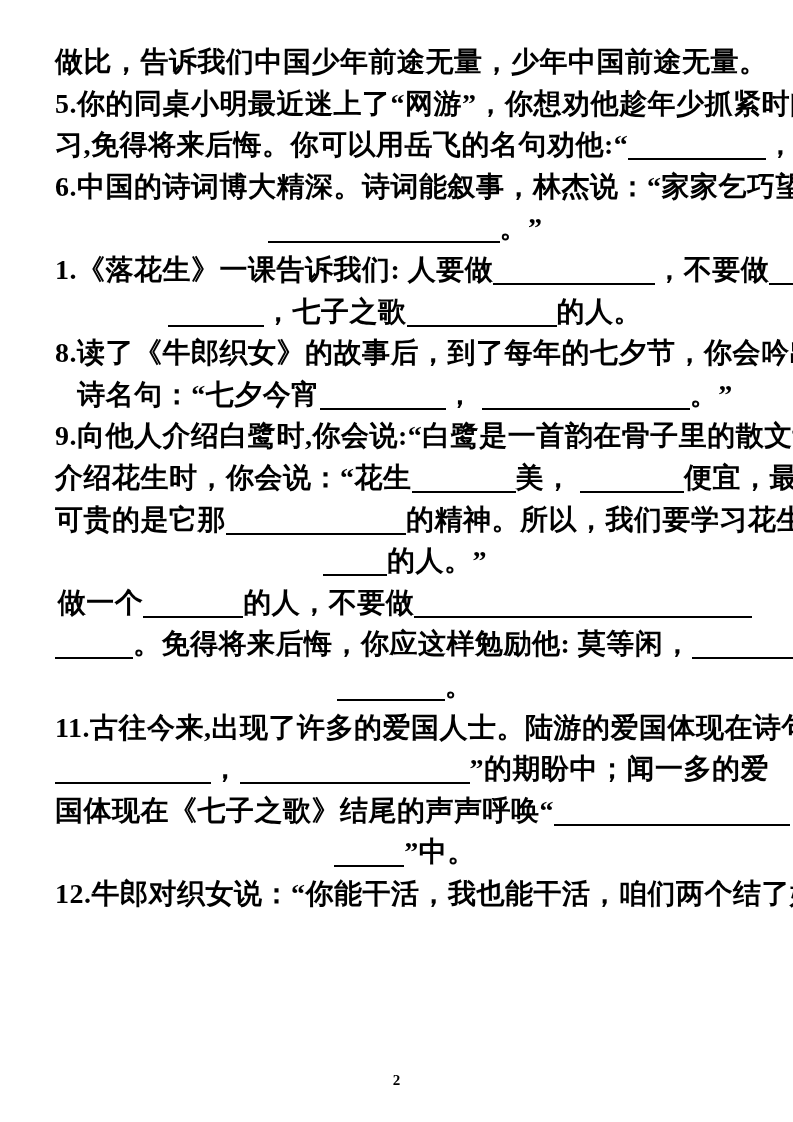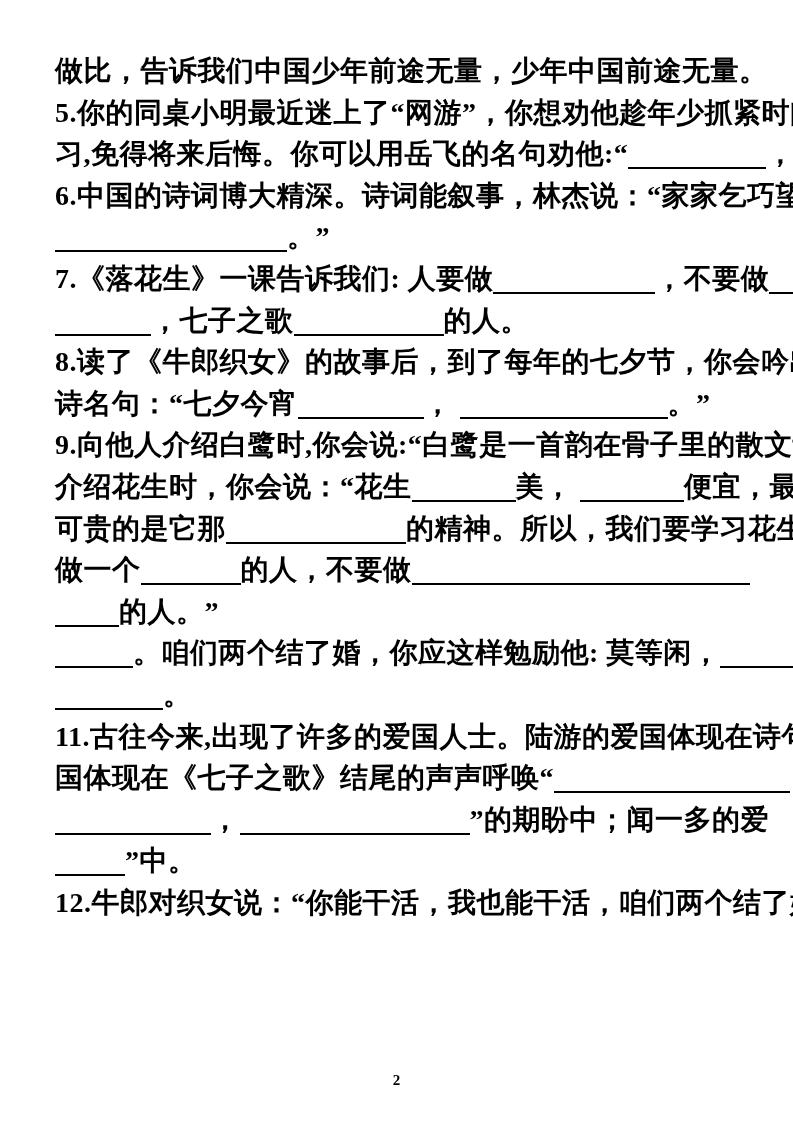--- a/index.html
+++ b/index.html
@@ -11,23 +11,24 @@
     position: relative;
     width: 793px;
     height: 1122px;
     background: #ffffff;
     overflow: hidden;
     font-family: "Liberation Serif", "DejaVu Serif", serif;
     color: #000000;
   }
   .doc {
     position: absolute;
-    top: 50px;
+    top: 41px;
     left: 55px;
     width: 700px;
+    text-align: center;
   }
   .line {
     margin: 0;
     font-size: 28px;
     font-weight: 600;
     line-height: 41.6px;
     white-space: nowrap;
     letter-spacing: 0.5px;
   }
   .blank {
@@ -49,31 +50,31 @@
 </head>
 <body>
 
 <div class="page">
   <div class="doc" id="doc">
       <p class="line"><span class="t">做比，告诉我们中国少年前途无量，少年中国前途无量。</span></p>
       <p class="line"><span class="t">5.你的同桌小明最近迷上了“网游”，你想劝他趁年少抓紧时间学</span></p>
       <p class="line"><span class="t">习,免得将来后悔。你可以用岳飞的名句劝他:“</span><span class="blank" style="width: 138px;"></span><span class="t">，</span></p>
       <p class="line"><span class="t">6.中国的诗词博大精深。诗词能叙事，林杰说：“家家乞巧望秋月，</span></p>
       <p class="line"><span class="blank" style="width: 232px;"></span><span class="t">。”</span></p>
-      <p class="line"><span class="t">7.《落花生》一课告诉我们: 人要做</span><span class="blank" style="width: 162px;"></span><span class="t">，不要做</span><span class="blank" style="width: 46px;"></span></p>
+      <p class="line"><span class="t">1.《落花生》一课告诉我们: 人要做</span><span class="blank" style="width: 162px;"></span><span class="t">，不要做</span><span class="blank" style="width: 46px;"></span></p>
       <p class="line"><span class="blank" style="width: 96px;"></span><span class="t">，七子之歌</span><span class="blank" style="width: 150px;"></span><span class="t">的人。</span></p>
       <p class="line"><span class="t">8.读了《牛郎织女》的故事后，到了每年的七夕节，你会吟出古</span></p>
       <p class="line"><span class="t">诗名句：“七夕今宵</span><span class="blank" style="width: 126px;"></span><span class="t">， </span><span class="blank" style="width: 208px;"></span><span class="t">。”</span></p>
       <p class="line"><span class="t">9.向他人介绍白鹭时,你会说:“白鹭是一首韵在骨子里的散文诗。”</span></p>
       <p class="line"><span class="t">介绍花生时，你会说：“花生</span><span class="blank" style="width: 104px;"></span><span class="t">美， </span><span class="blank" style="width: 104px;"></span><span class="t">便宜，最</span></p>
       <p class="line"><span class="t">可贵的是它那</span><span class="blank" style="width: 180px;"></span><span class="t">的精神。所以，我们要学习花生，</span></p>
+      <p class="line"><span class="blank" style="width: 64px;"></span><span class="t">的人。”</span></p>
       <p class="line"><span class="t">做一个</span><span class="blank" style="width: 100px;"></span><span class="t">的人，不要做</span><span class="blank" style="width: 338px;"></span></p>
-      <p class="line"><span class="blank" style="width: 64px;"></span><span class="t">的人。”</span></p>
-      <p class="line"><span class="blank" style="width: 78px;"></span><span class="t">。咱们两个结了婚，你应这样勉励他: 莫等闲，</span><span class="blank" style="width: 148px;"></span></p>
+      <p class="line"><span class="blank" style="width: 78px;"></span><span class="t">。免得将来后悔，你应这样勉励他: 莫等闲，</span><span class="blank" style="width: 148px;"></span></p>
       <p class="line"><span class="blank" style="width: 108px;"></span><span class="t">。</span></p>
       <p class="line"><span class="t">11.古往今来,出现了许多的爱国人士。陆游的爱国体现在诗句“</span></p>
+      <p class="line"><span class="blank" style="width: 156px;"></span><span class="t">，</span><span class="blank" style="width: 230px;"></span><span class="t">”的期盼中；闻一多的爱</span></p>
       <p class="line"><span class="t">国体现在《七子之歌》结尾的声声呼唤“</span><span class="blank" style="width: 236px;"></span></p>
-      <p class="line"><span class="blank" style="width: 156px;"></span><span class="t">，</span><span class="blank" style="width: 230px;"></span><span class="t">”的期盼中；闻一多的爱</span></p>
       <p class="line"><span class="blank" style="width: 70px;"></span><span class="t">”中。</span></p>
       <p class="line"><span class="t">12.牛郎对织女说：“你能干活，我也能干活，咱们两个结了婚，</span></p>
     </div>
   <div class="page-num">2</div>
 </div>
 
 </body></html>

